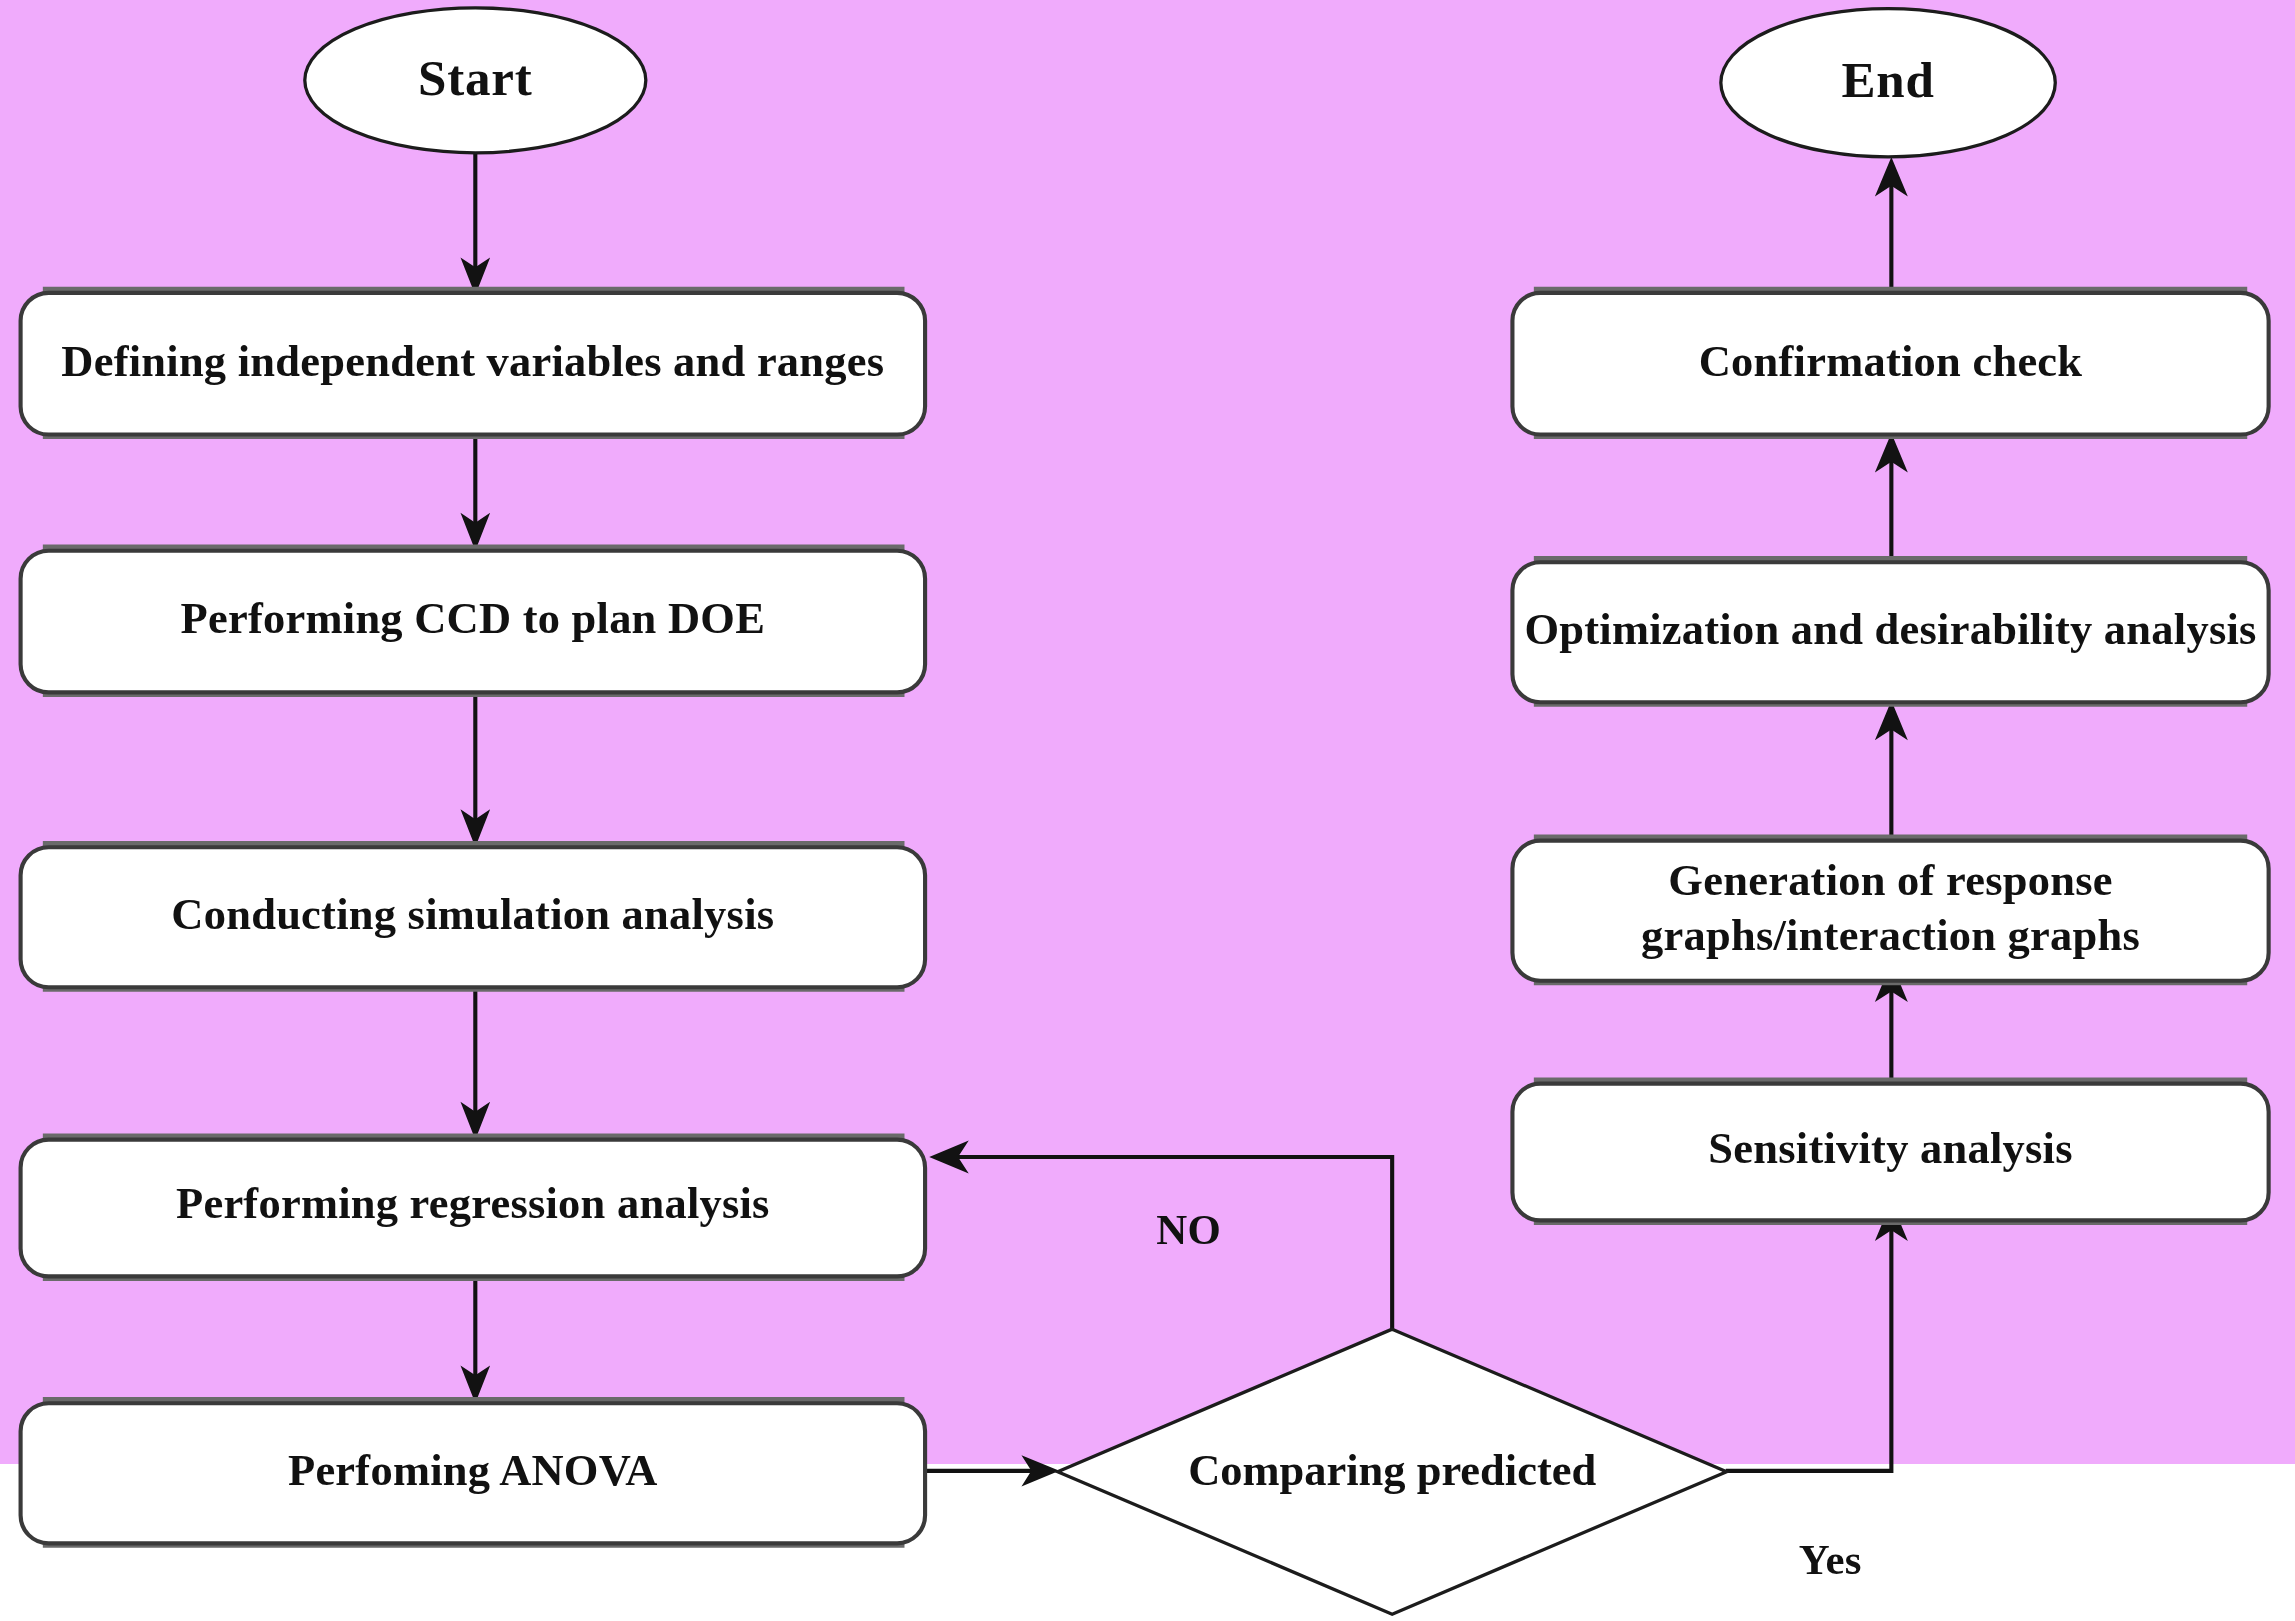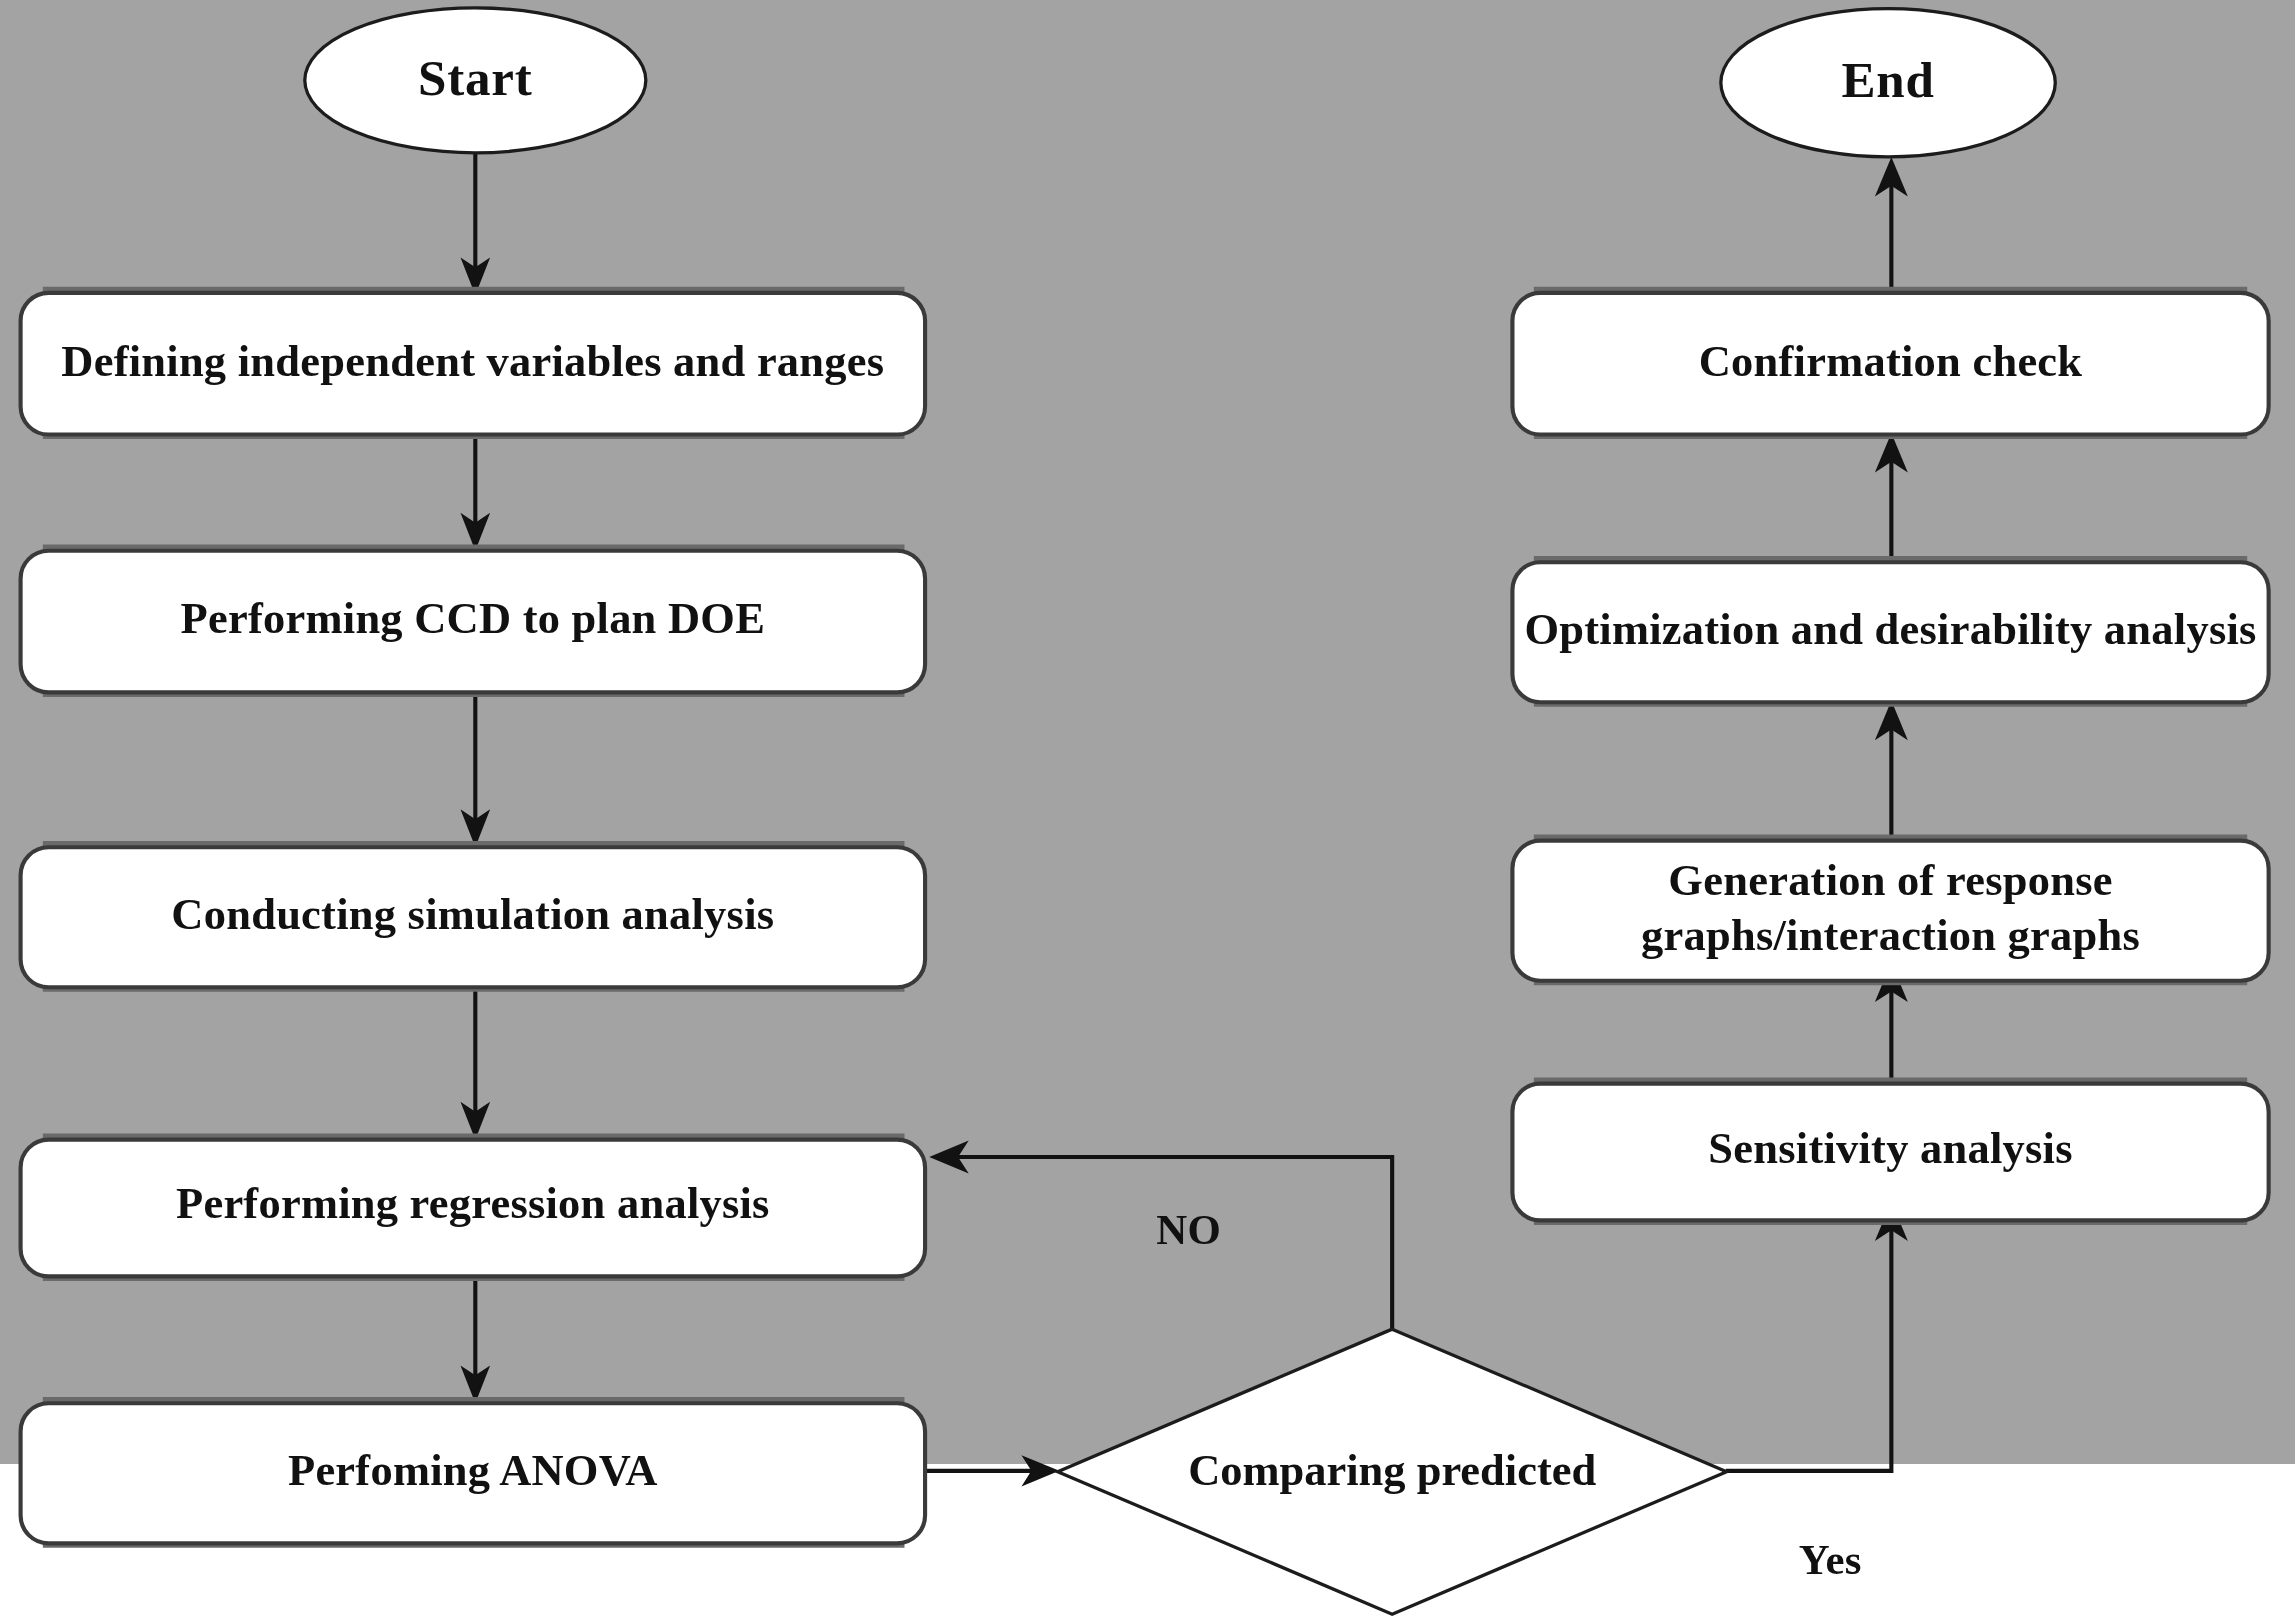--- a/index.html
+++ b/index.html
@@ -11,21 +11,21 @@
   body {
     width: 2295px;
     height: 1622px;
     font-family: "Liberation Serif", "DejaVu Serif", serif;
     overflow: hidden;
   }
   #flowchart-root {
     position: relative;
     width: 2295px;
     height: 1464px;
-    background: #a3a3a3;
+    background: #f0abfc;
   }
   svg#flow-svg {
     position: absolute;
     top: 0;
     left: 0;
     width: 2295px;
     height: 1622px;
     display: block;
   }
   .node-shape {

